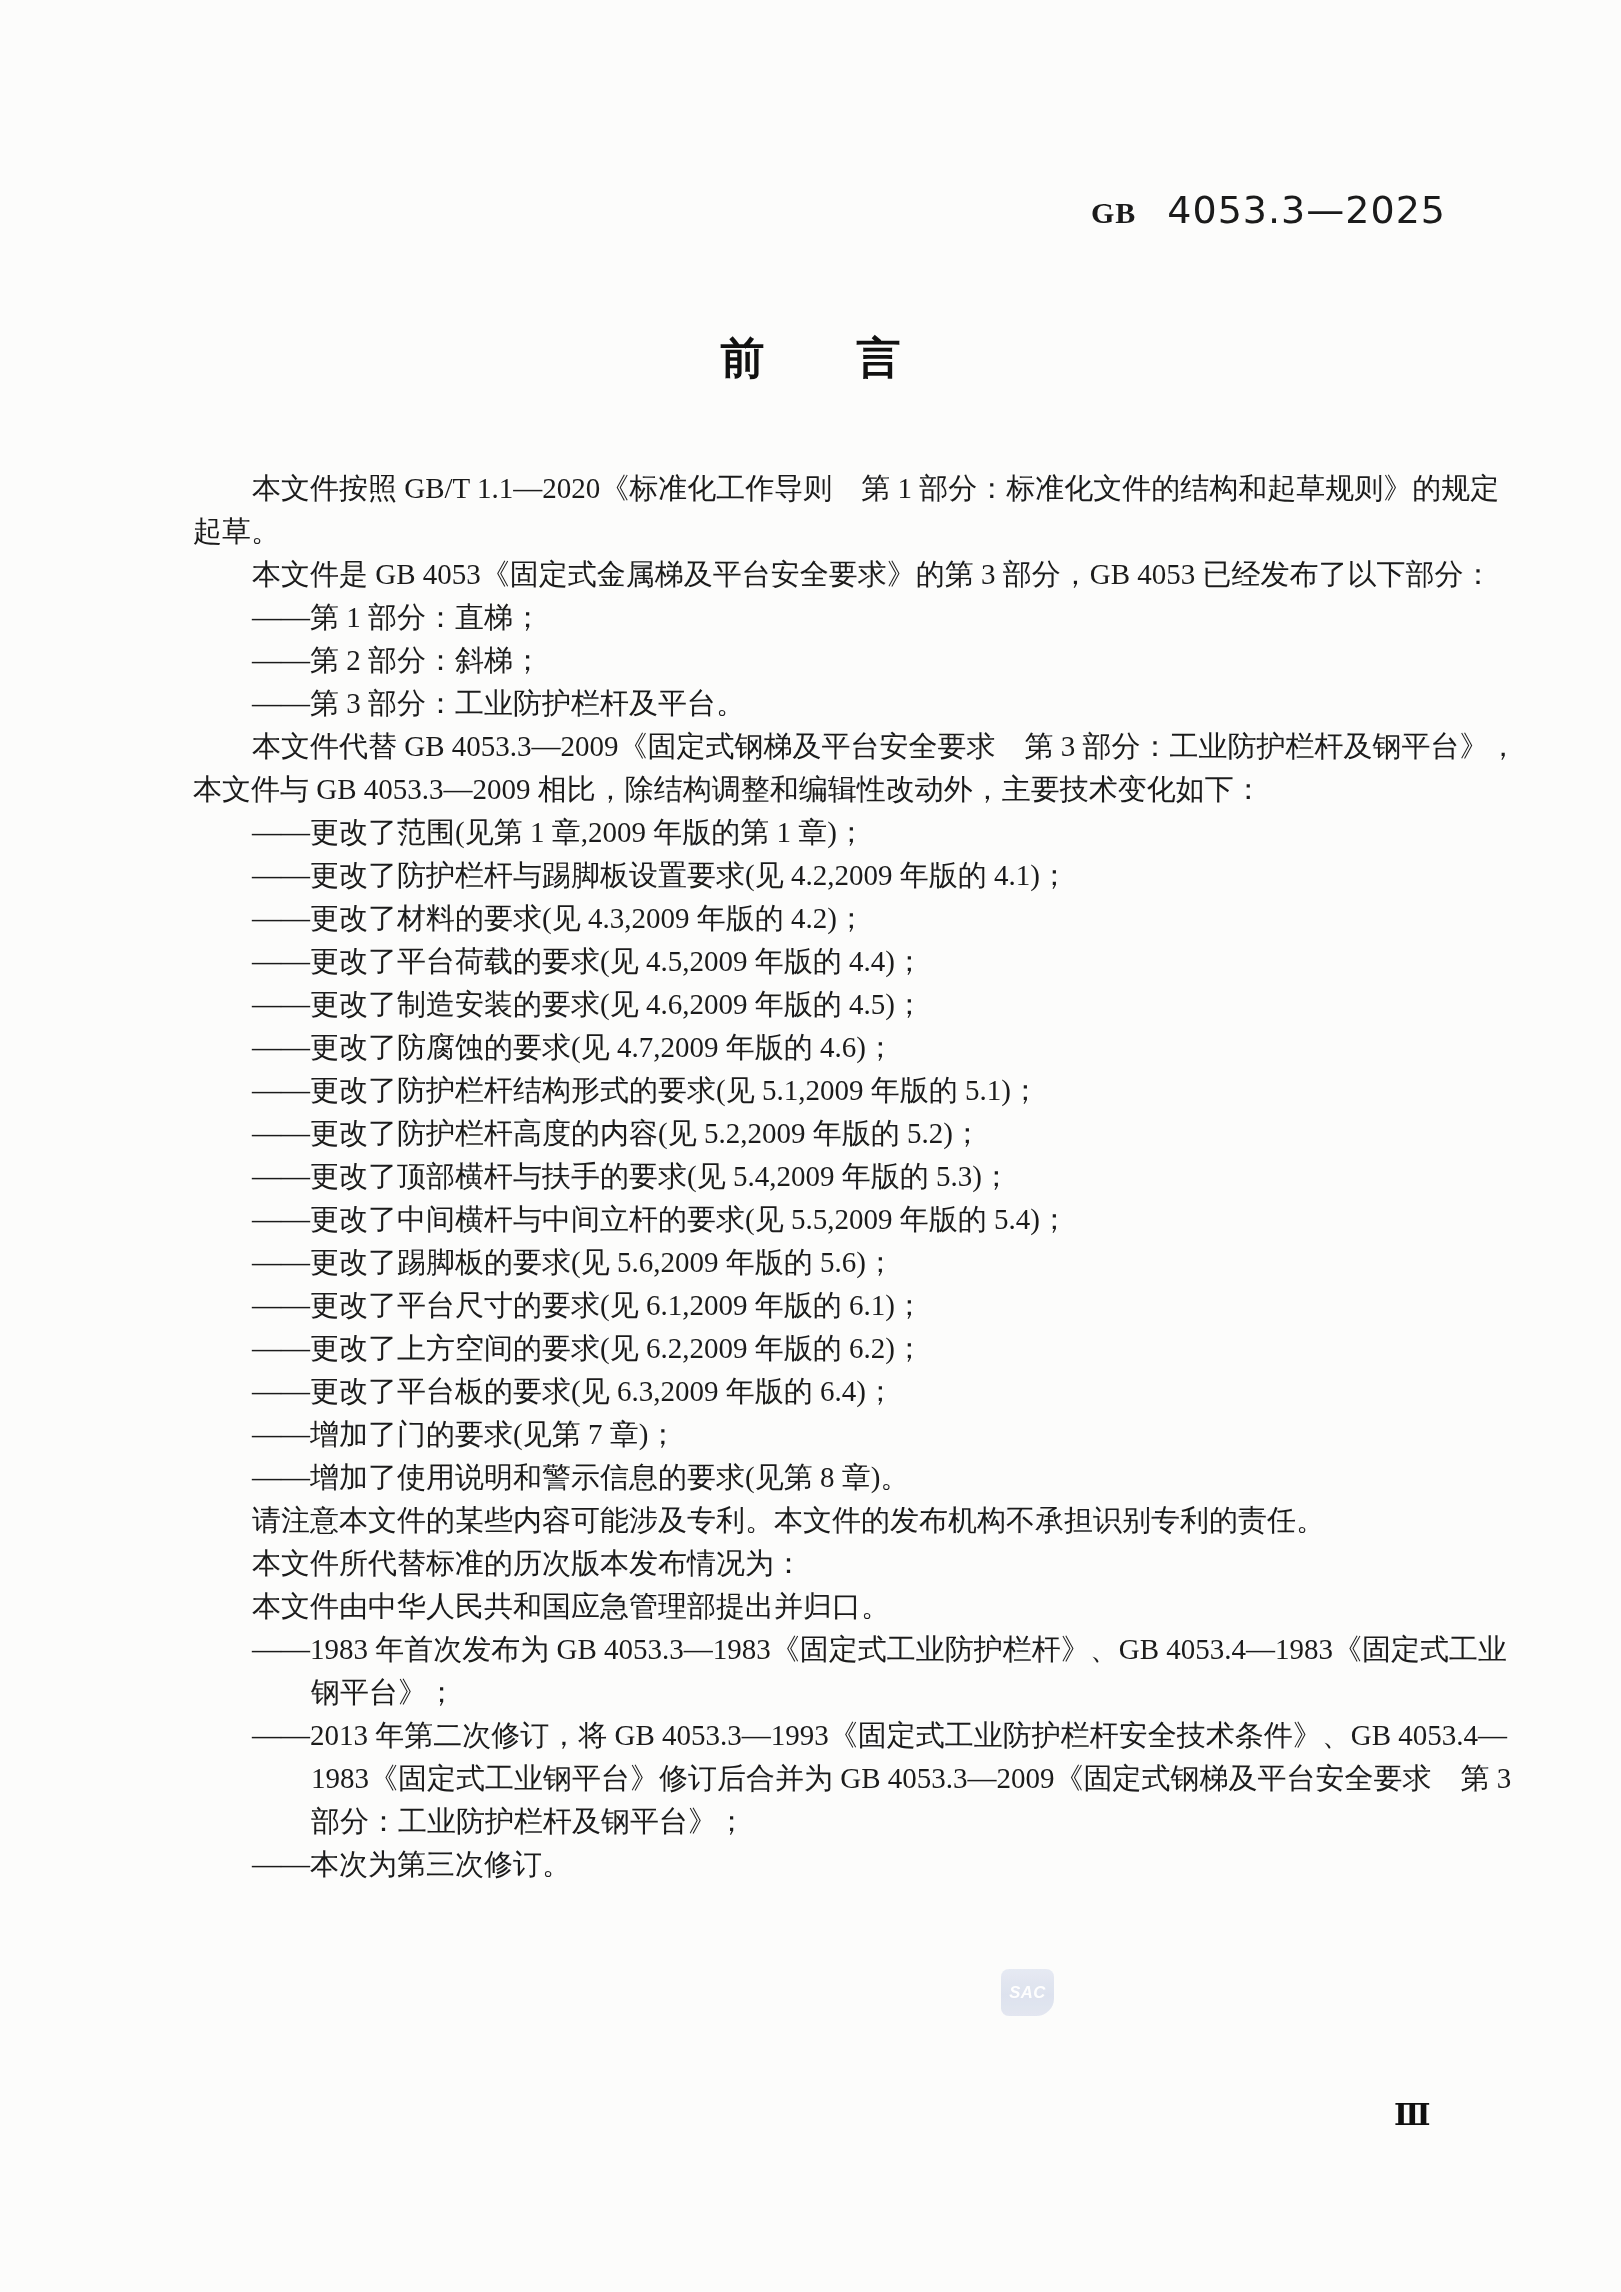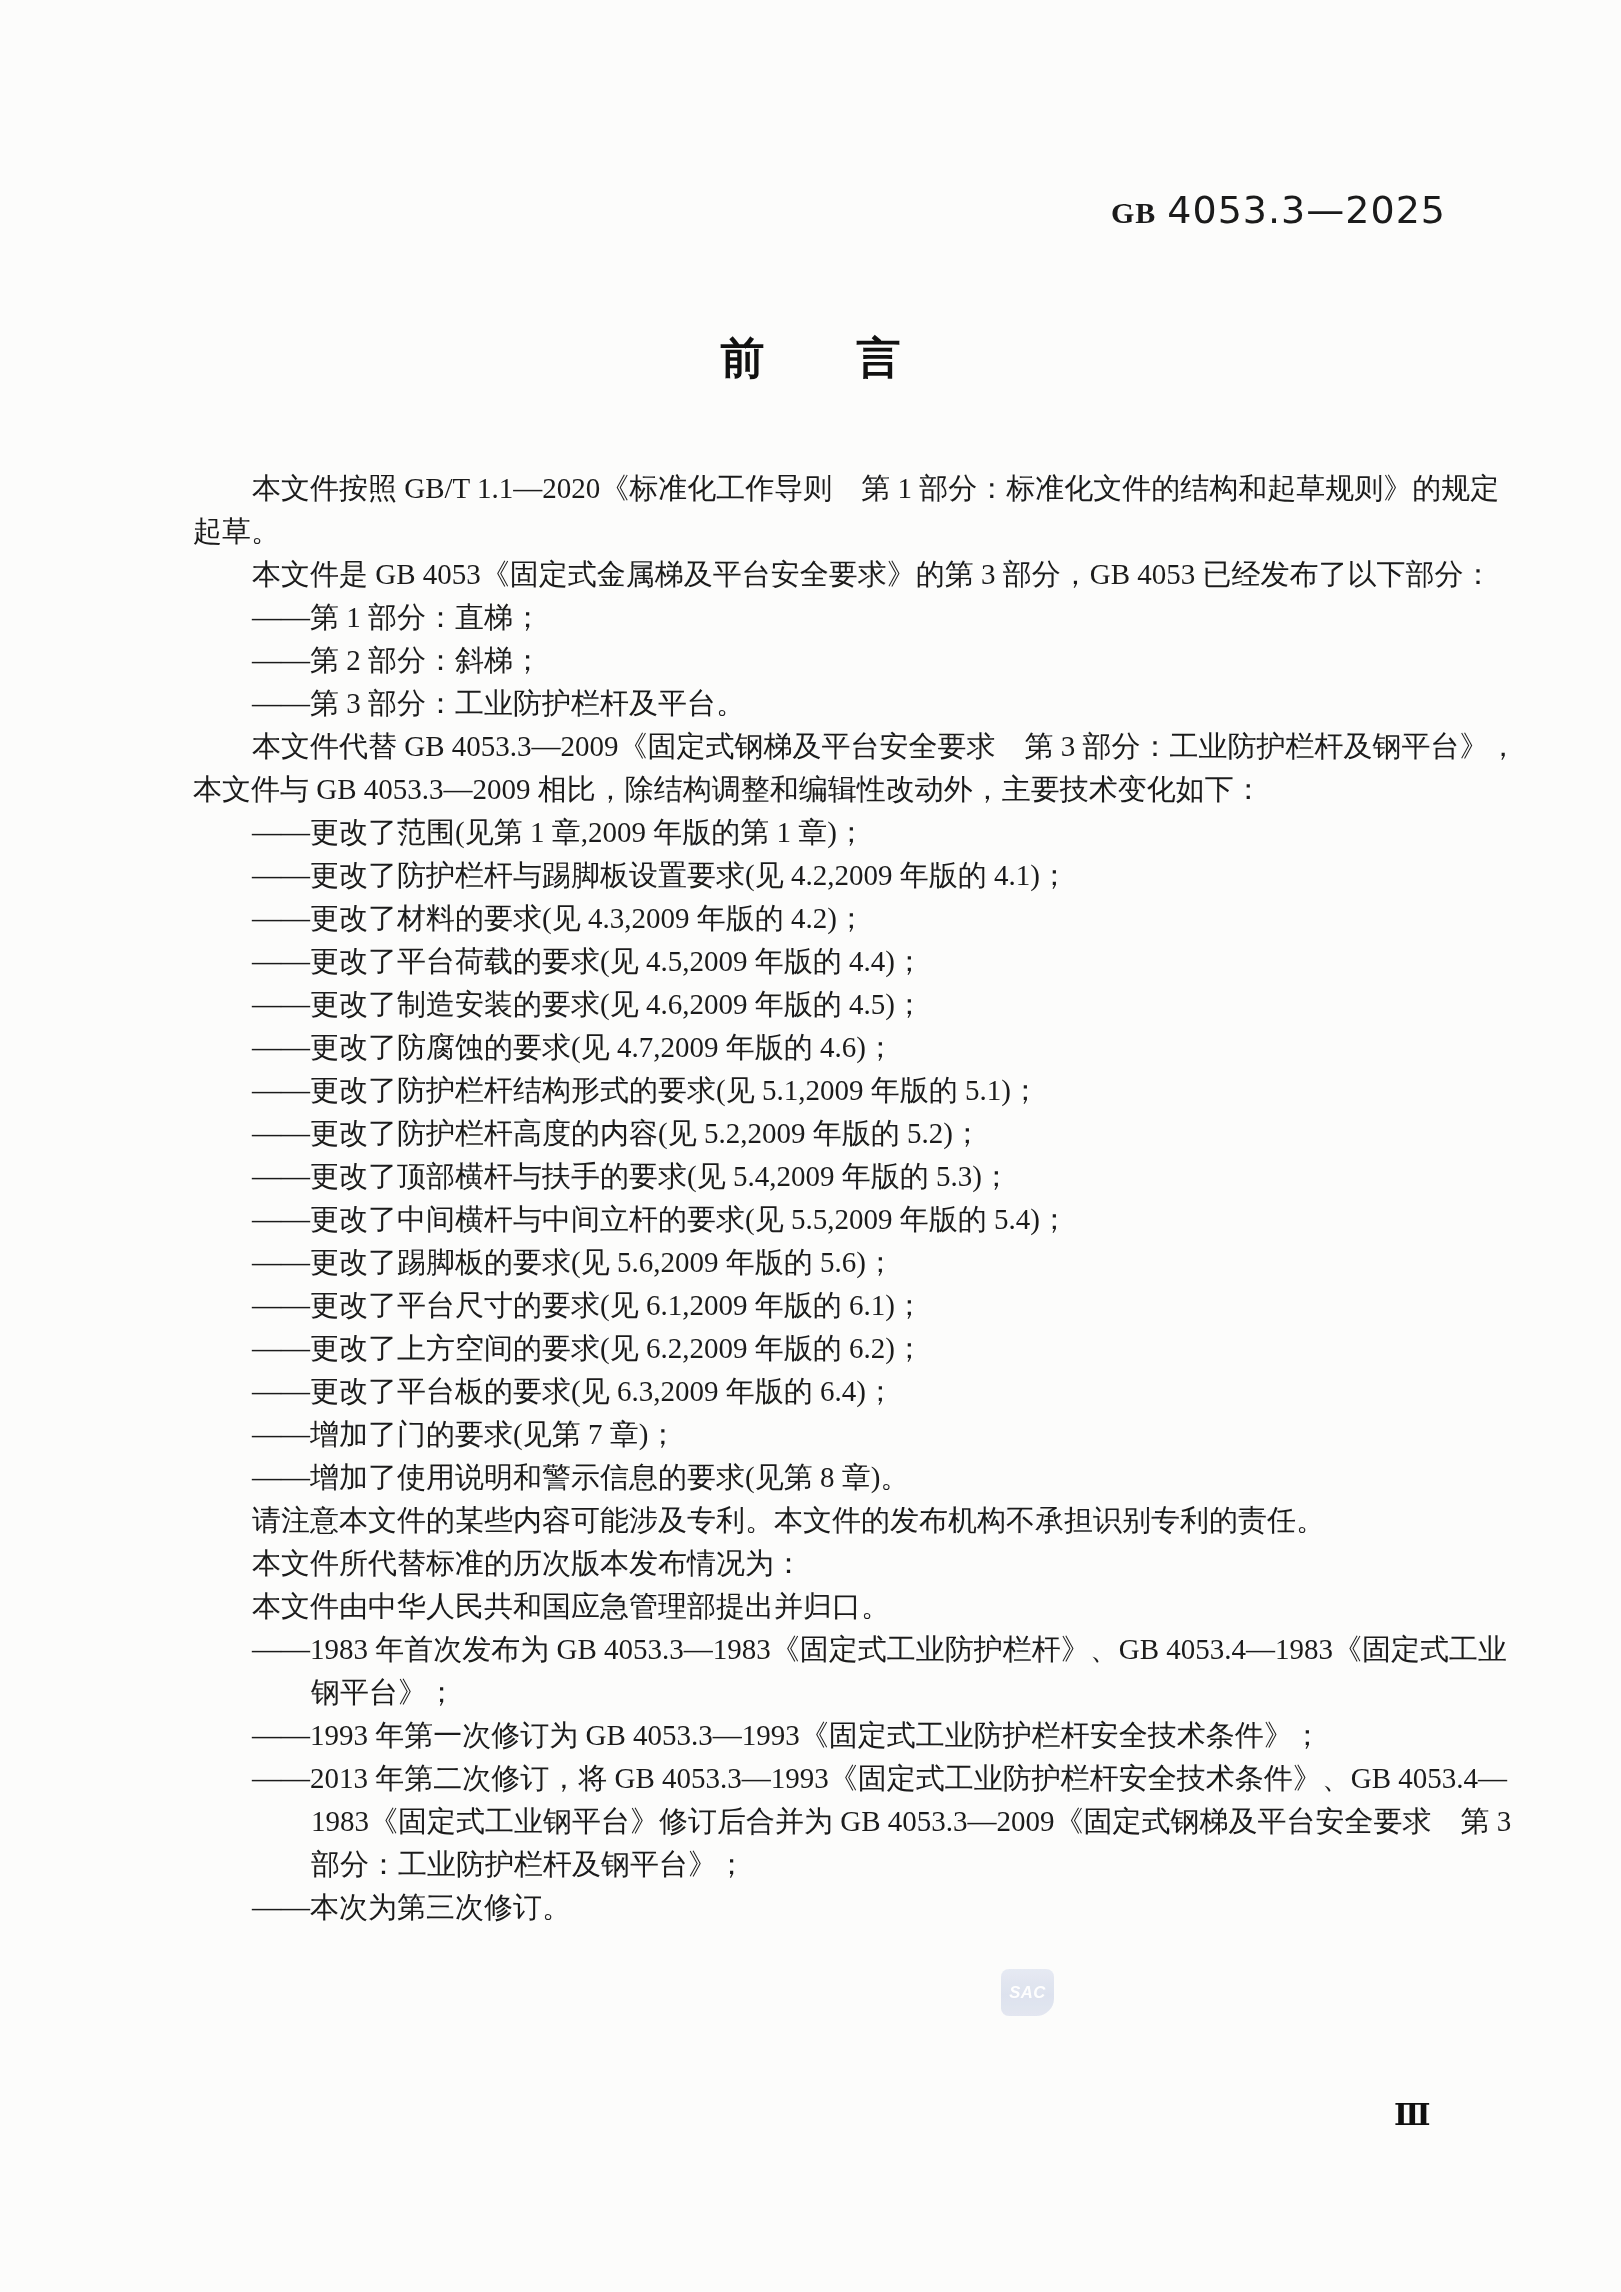--- a/index.html
+++ b/index.html
@@ -17,21 +17,21 @@
   .header {
     position: absolute;
     top: 188px;
     right: 175px;
     font-size: 30px;
     letter-spacing: 1px;
     white-space: nowrap;
   }
   .header .gb {
     font-weight: 700;
-    margin-right: 11px;
+    margin-right: 31px;
     font-family: "Liberation Serif", "DejaVu Serif", serif;
   }
   .header .num {
     font-family: "DejaVu Sans", "Liberation Sans", sans-serif;
     font-weight: 400;
     font-size: 38px;
   }
 
   
   .title {
@@ -134,21 +134,20 @@
       <div class="line ind1">——更改了平台尺寸的要求(见 6.1,2009 年版的 6.1)；</div>
       <div class="line ind1">——更改了上方空间的要求(见 6.2,2009 年版的 6.2)；</div>
       <div class="line ind1">——更改了平台板的要求(见 6.3,2009 年版的 6.4)；</div>
       <div class="line ind1">——增加了门的要求(见第 7 章)；</div>
       <div class="line ind1">——增加了使用说明和警示信息的要求(见第 8 章)。</div>
       <div class="line ind1">请注意本文件的某些内容可能涉及专利。本文件的发布机构不承担识别专利的责任。</div>
       <div class="line ind1">本文件所代替标准的历次版本发布情况为：</div>
       <div class="line ind1">本文件由中华人民共和国应急管理部提出并归口。</div>
       <div class="line ind1">——1983 年首次发布为 GB 4053.3—1983《固定式工业防护栏杆》、GB 4053.4—1983《固定式工业</div>
       <div class="line ind2">钢平台》；</div>
-      <div class="line ind1">——1993 年第一次修订为 GB 4053.3—1993《固定式工业防护栏杆安全技术条件》；</div>
       <div class="line ind1">——2013 年第二次修订，将 GB 4053.3—1993《固定式工业防护栏杆安全技术条件》、GB 4053.4—</div>
       <div class="line ind2">1983《固定式工业钢平台》修订后合并为 GB 4053.3—2009《固定式钢梯及平台安全要求　第 3</div>
       <div class="line ind2">部分：工业防护栏杆及钢平台》；</div>
       <div class="line ind1">——本次为第三次修订。</div>
     </div>
 
   <div class="watermark">
     <span>SAC</span>
   </div>
 

